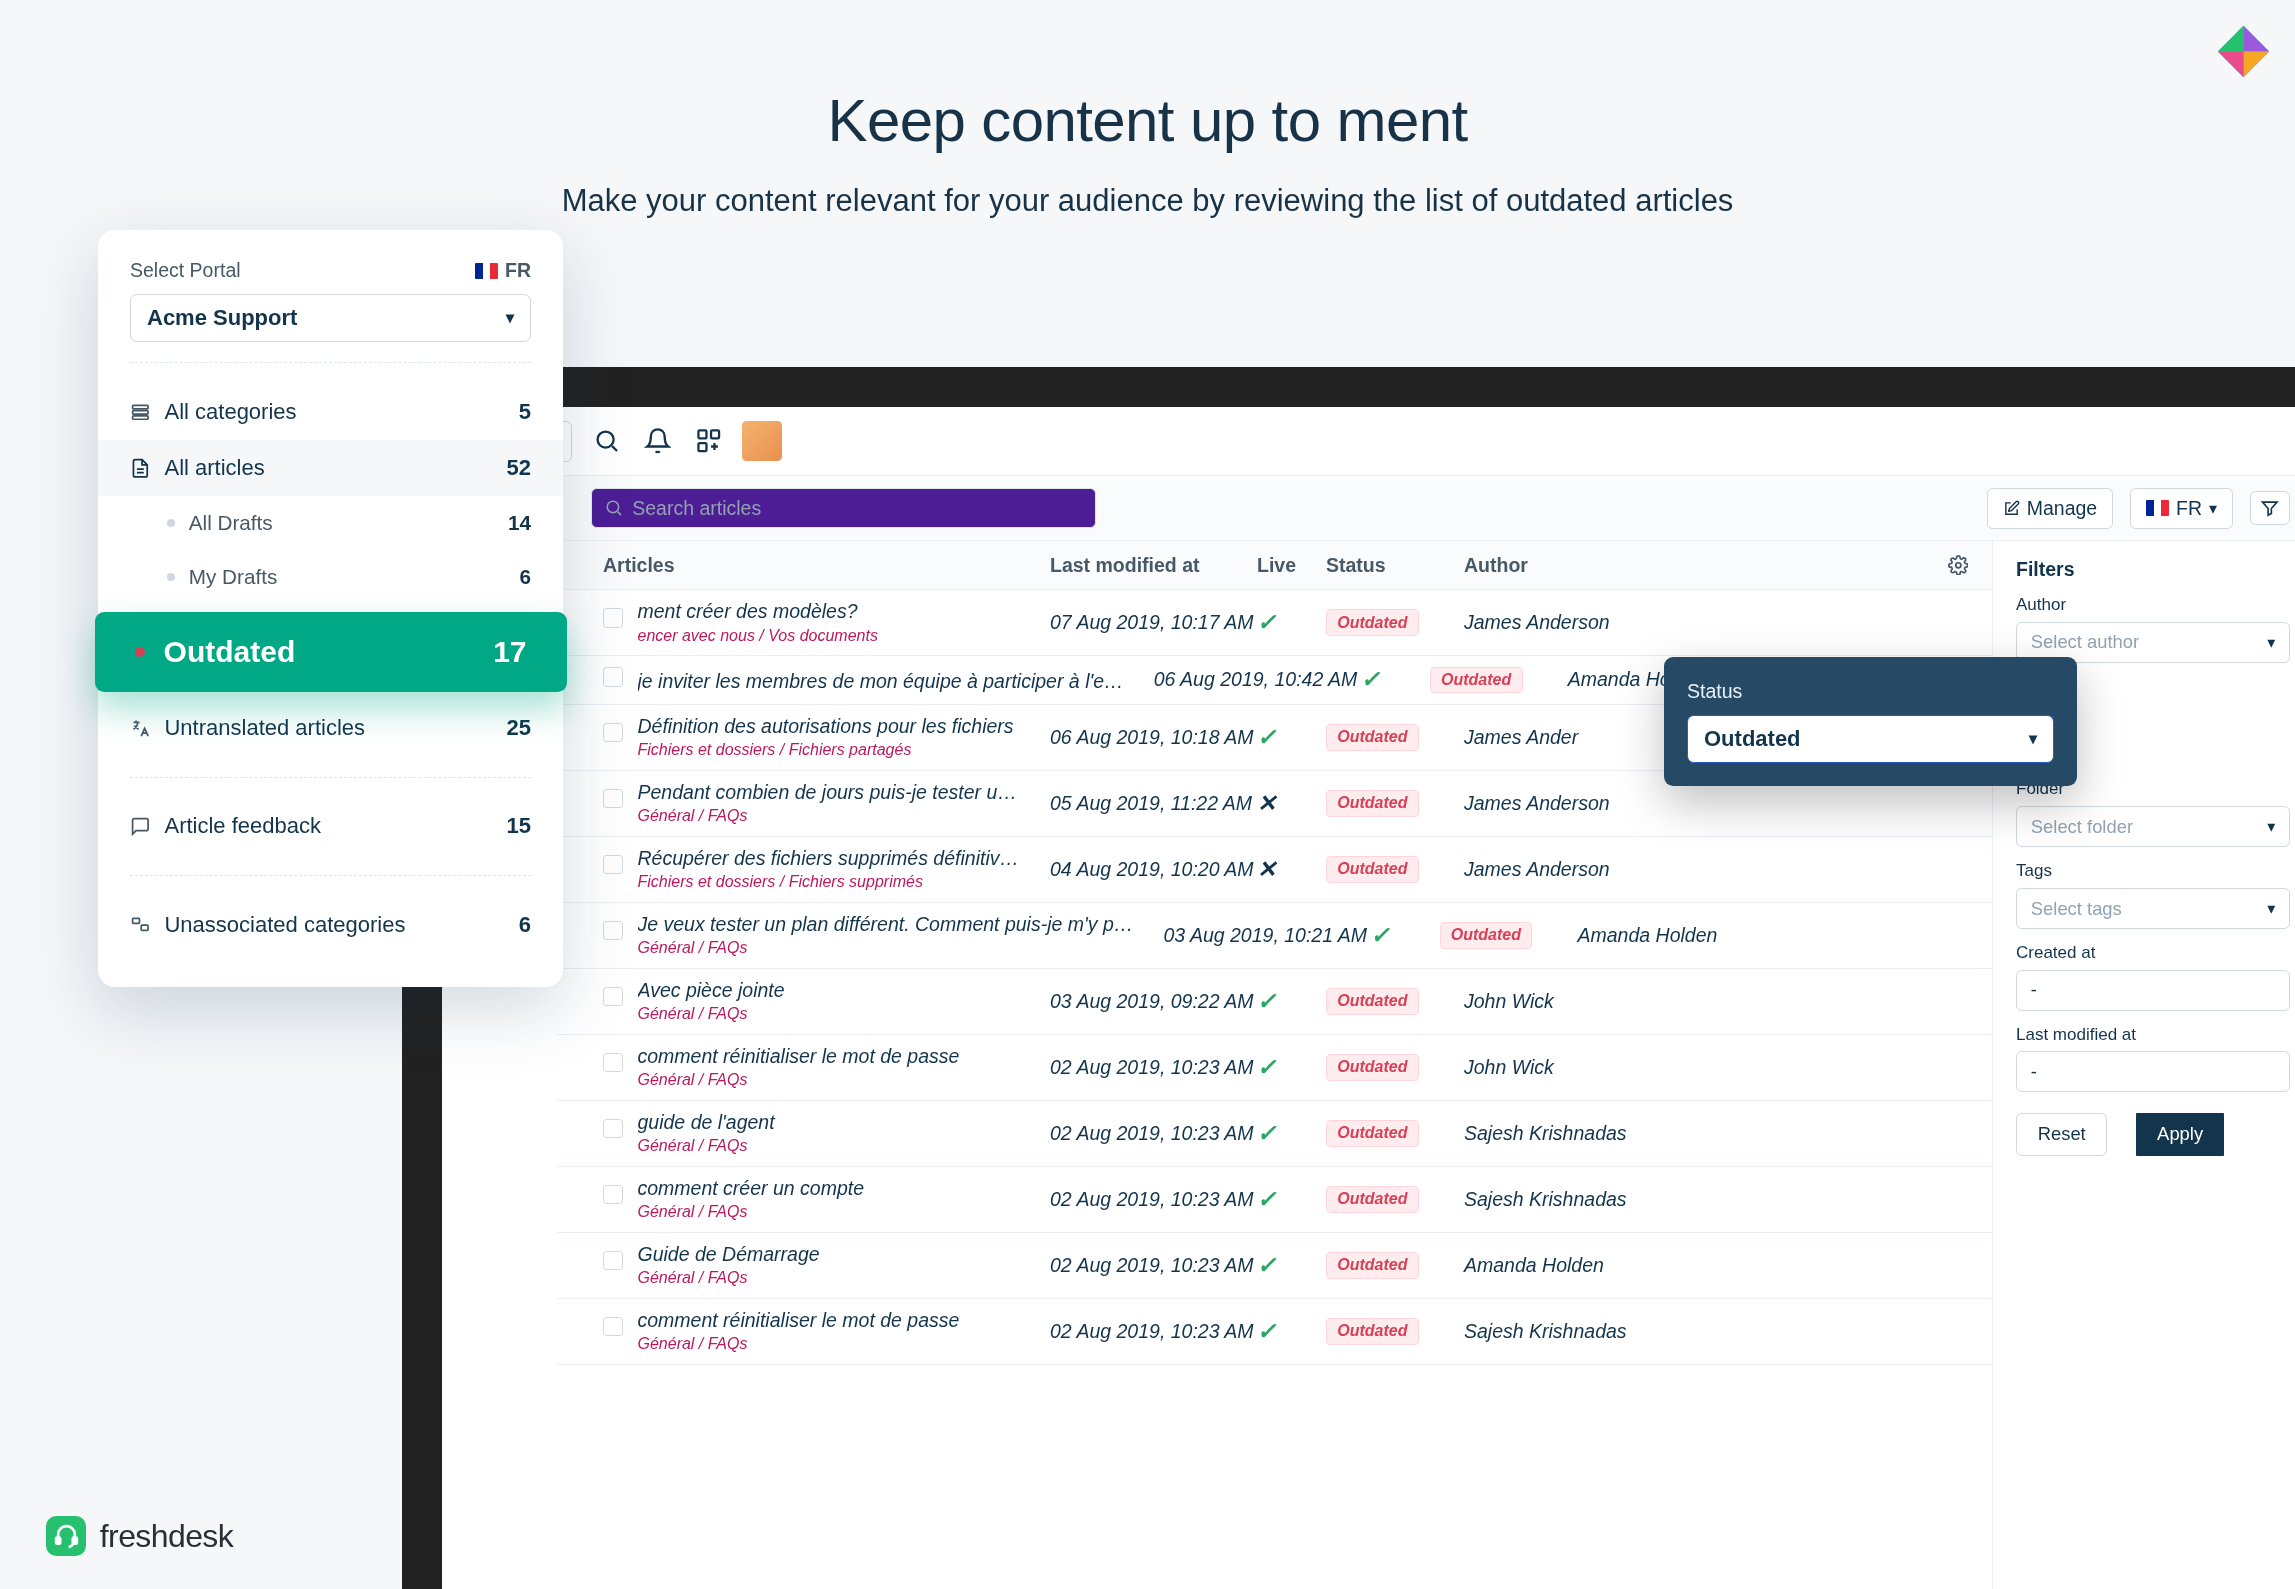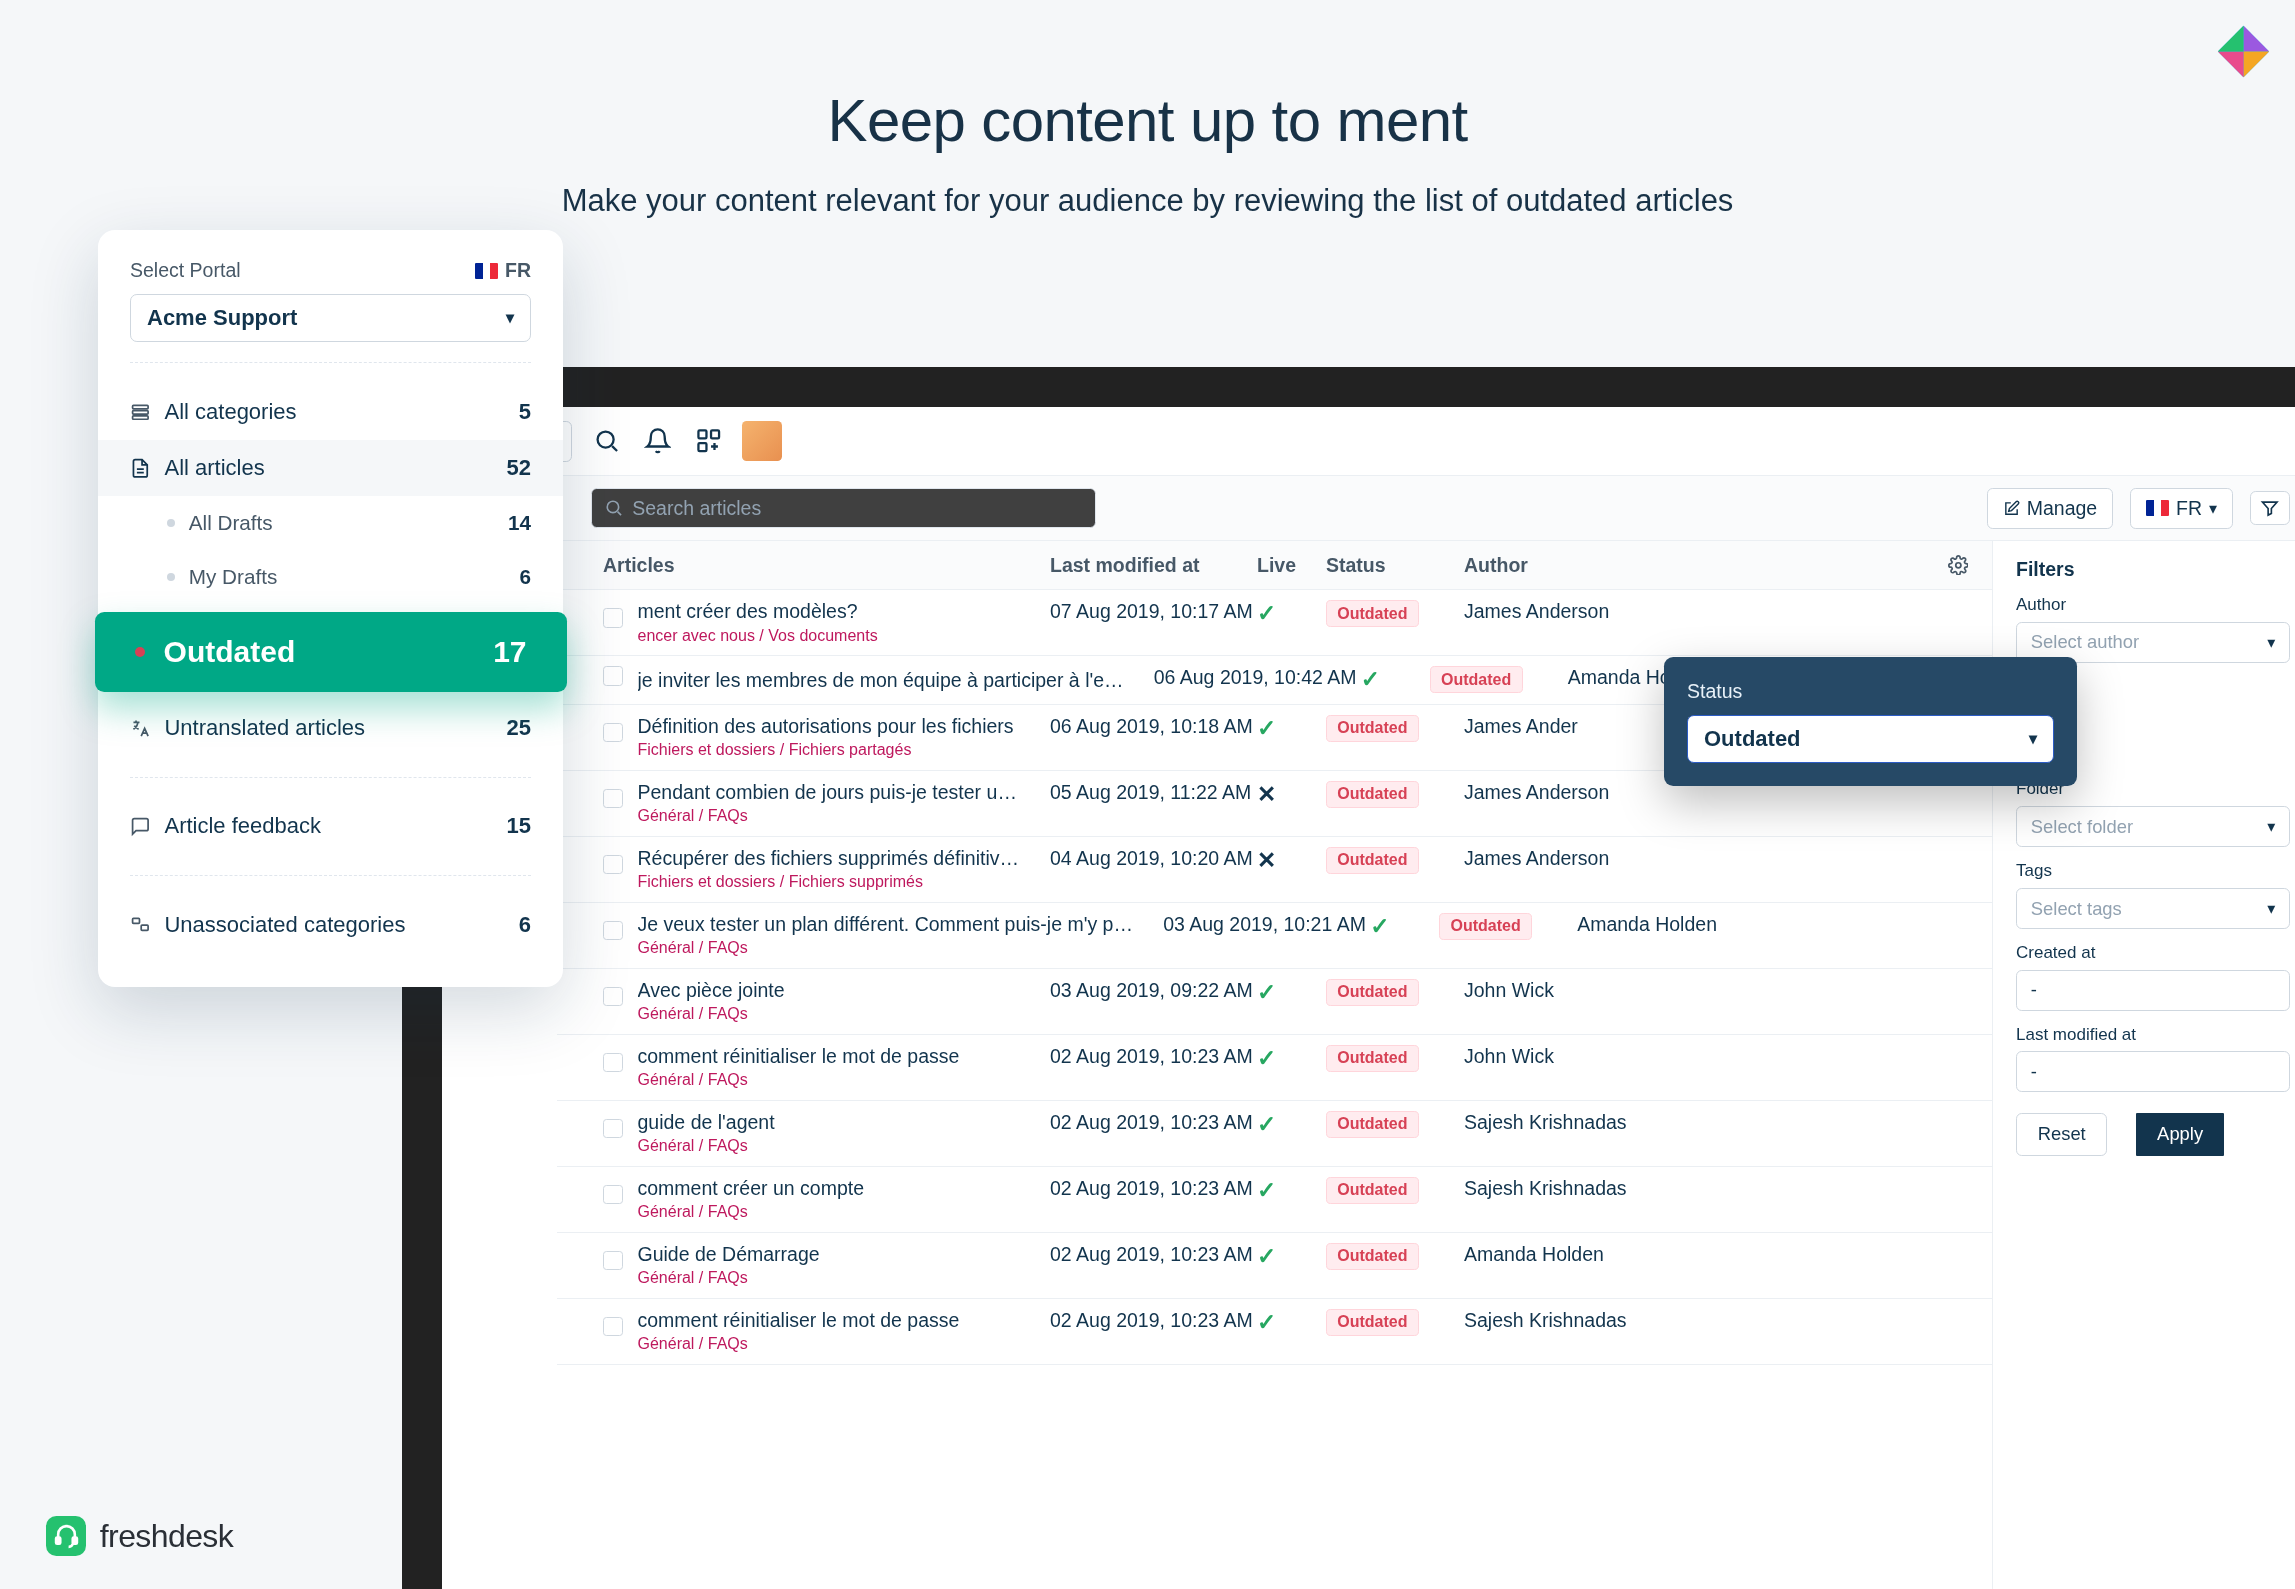--- a/index.html
+++ b/index.html
@@ -14,37 +14,37 @@
 .laptop-screen { background: #fff; width: 100%; height: 100%; border-radius: 11.5px 11.5px 0 0; overflow: hidden; position: relative; }
 
 .topbar { display: flex; align-items: center; padding: 11.5px 23px; border-bottom: 0.6px solid #ebeff3; height: 69px; }
 .topbar .title { font-size: 23px; font-weight: 600; color: #12344d; flex: 1; margin-left: 126px; }
 .topbar .actions { display: flex; align-items: center; gap: 17px; }
 .btn-new { border: 0.6px solid #cfd7df; border-radius: 5.7px; padding: 8px 13.8px; font-size: 19.5px; color: #12344d; background: #fff; display: flex; align-items: center; gap: 6.9px; }
 .icon-btn { width: 34px; height: 34px; display: flex; align-items: center; justify-content: center; color: #12344d; border-radius: 4.6px; cursor: pointer; }
 .avatar { width: 40px; height: 40px; border-radius: 4.6px; background: linear-gradient(135deg,#f5b36e,#e89050); }
 
 .subbar { display: flex; align-items: center; padding: 11.5px 23px 11.5px 149px; gap: 17px; border-bottom: 0.6px solid #ebeff3; background: #fafbfc; }
-.search-box { flex: 0 0 505px; height: 40px; border: 0.6px solid #e0e6ed; border-radius: 5.7px; background: #404040; display: flex; align-items: center; padding: 0 11.5px; gap: 9.2px; color: #92a2b1; font-size: 19.5px; }
+.search-box { flex: 0 0 505px; height: 40px; border: 0.6px solid #e0e6ed; border-radius: 5.7px; background: #4c1d95; display: flex; align-items: center; padding: 0 11.5px; gap: 9.2px; color: #92a2b1; font-size: 19.5px; }
 .spacer { flex: 1; }
 .btn-outline { border: 0.6px solid #cfd7df; border-radius: 5.7px; padding: 8px 15px; font-size: 19.5px; color: #12344d; background: #fff; display: flex; align-items: center; gap: 6.9px; }
 .flag { width: 23px; height: 16px; background: linear-gradient(to right, #002395 0 33%, #fff 33% 66%, #ED2939 66% 100%); display: inline-block; border-radius: 1.1px; }
 .filter-icon-btn { border: 0.6px solid #cfd7df; border-radius: 5.7px; width: 40px; height: 34px; display: flex; align-items: center; justify-content: center; background: #fff; }
 
 .main-row { display: flex; height: calc(100% - 138px); }
 .table-wrap { flex: 1; overflow: hidden; margin-left: 115px; }
 .table-head { display: flex; align-items: center; padding: 12.6px 17px; border-bottom: 0.6px solid #ebeff3; font-size: 19.5px; color: #475867; font-weight: 600; background: #fafbfc; }
 .col-a { flex: 0 0 476px; padding-left: 29px; }
 .col-b { flex: 0 0 207px; }
 .col-c { flex: 0 0 69px; }
 .col-d { flex: 0 0 138px; }
 .col-e { flex: 1; }
 .gear-cell { width: 34px; display: flex; align-items: center; justify-content: center; }
 
-.tr { display: flex; align-items: flex-start; padding: 10.3px 17px; border-bottom: 0.6px solid #ebeff3; font-size: 19.5px; color: #12344d; }
+.tr { display: flex; align-items: center; padding: 10.3px 17px; border-bottom: 0.6px solid #ebeff3; font-size: 19.5px; color: #12344d; font-style: italic; }
 .tr .atitle { font-weight: 500; color: #12344d; overflow: hidden; text-overflow: ellipsis; white-space: nowrap; padding-right: 17px; }
 .tr .apath { font-size: 16px; color: #be185d; margin-top: 3.4px; }
 .badge-out { background: #ffecef; color: #d74155; border: 0.6px solid #ffd5db; border-radius: 4.6px; padding: 3.4px 10.3px; font-size: 16px; font-weight: 600; display: inline-block; }
 .check { color: #27a761; font-weight: 700; font-size: 23px; }
 .xmark { color: #12344d; font-weight: 700; font-size: 23px; }
 .cb { width: 19.5px; height: 19.5px; border: 1.1px solid #cfd7df; border-radius: 3.4px; background: #fff; display: inline-block; margin-right: 15px; }
 
 .filters { width: 321px; border-left: 0.6px solid #ebeff3; padding: 17px 23px; font-size: 18.4px; color: #12344d; }
 .filters .ftitle { font-weight: 700; margin-bottom: 13.8px; font-size: 19.5px; }
 .filters .flabel { font-size: 17px; color: #12344d; margin: 13.8px 0 6.9px; font-weight: 500; }

